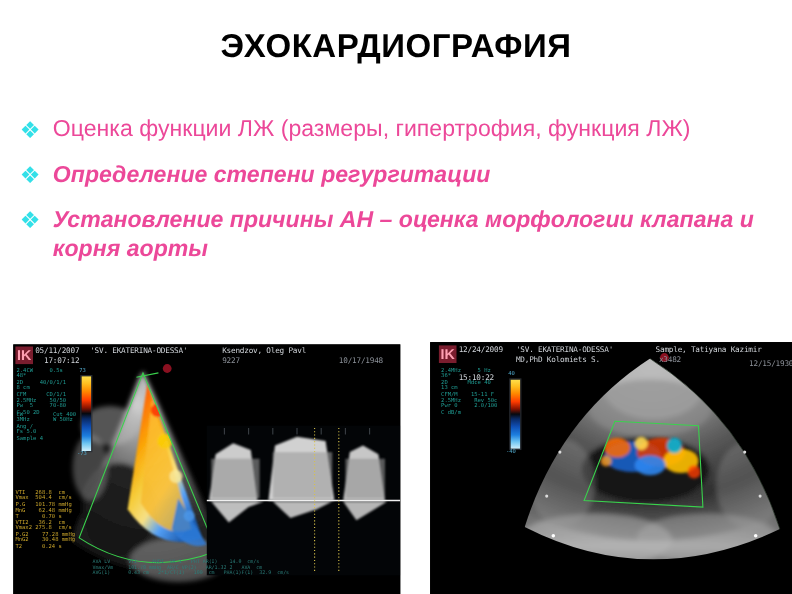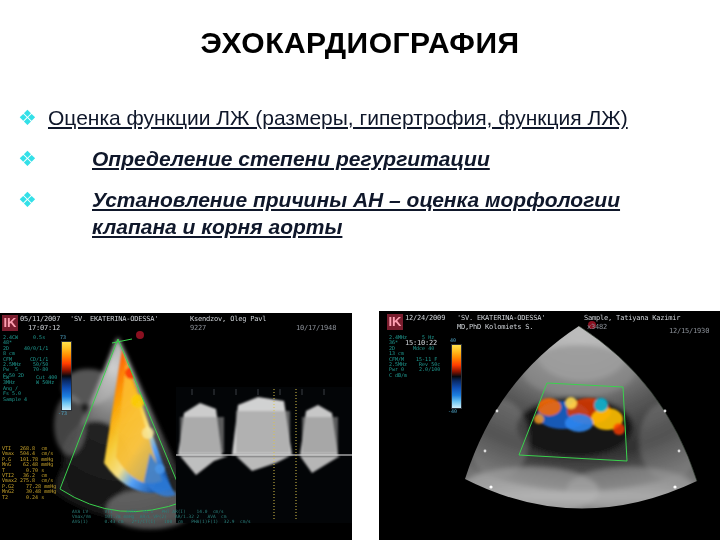--- a/index.html
+++ b/index.html
@@ -49,32 +49,32 @@
     color: #33e0e8;
     font-weight: bold;
     font-family: "DejaVu Sans", sans-serif;
     text-align: left;
     padding-top: 1px;
   }
   .bullet-text {
     flex: 1 1 auto;
     font-size: 21px;
     line-height: 27px;
-    color: #0f172a;
+    color: #ec4899;
     font-family: "Liberation Sans", sans-serif;
-    text-decoration: underline;
-  }
-  .bullet-text.italic { font-style: italic; font-weight: bold; margin-left: 44px; }
+  }
+  .bullet-text.italic { font-style: italic; font-weight: bold; }
   .bullet-text.upright { font-style: normal; font-weight: normal; }
 
   
   .echo-panel {
     position: absolute;
     background: #000000;
     overflow: hidden;
+    margin-left: 12px;
   }
   #echo-left  { left: 0px;   top: 313px; width: 352px; height: 227px; }
   #echo-right { left: 379px; top: 311px; width: 341px; height: 229px; }
 
   
   .vendor-logo {
     position: absolute;
     background: #7a1d2e;
     color: #ff9fb2;
     font-weight: bold;

